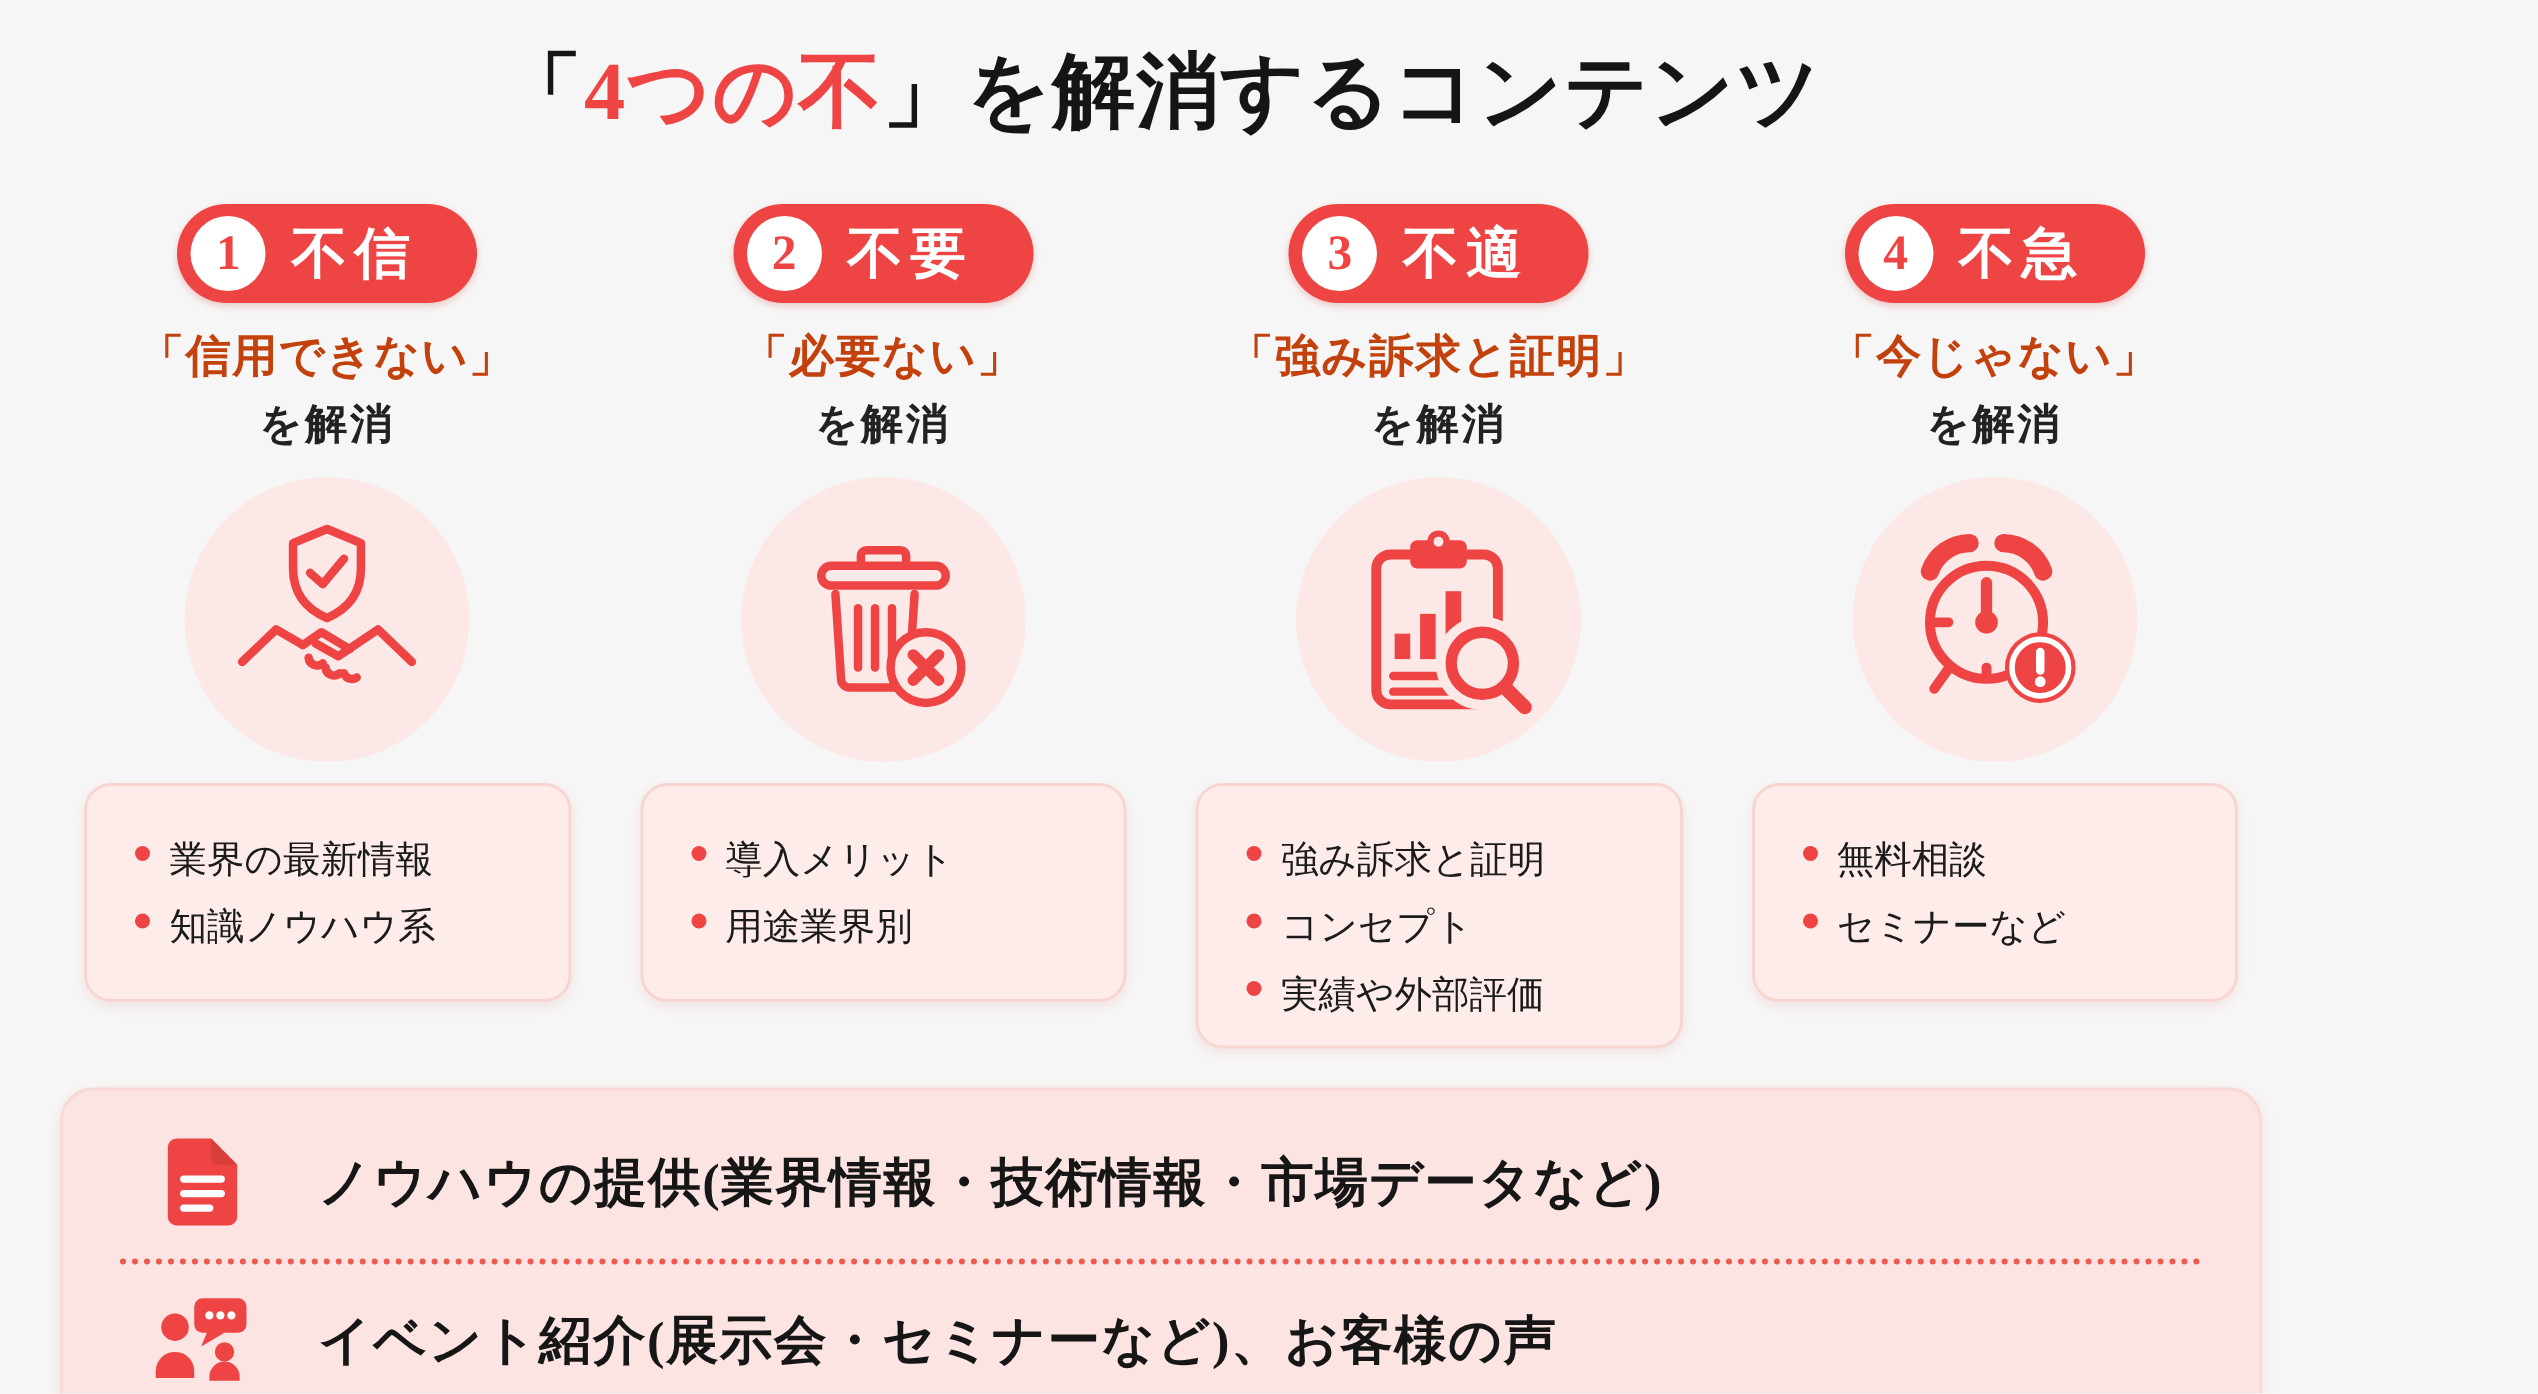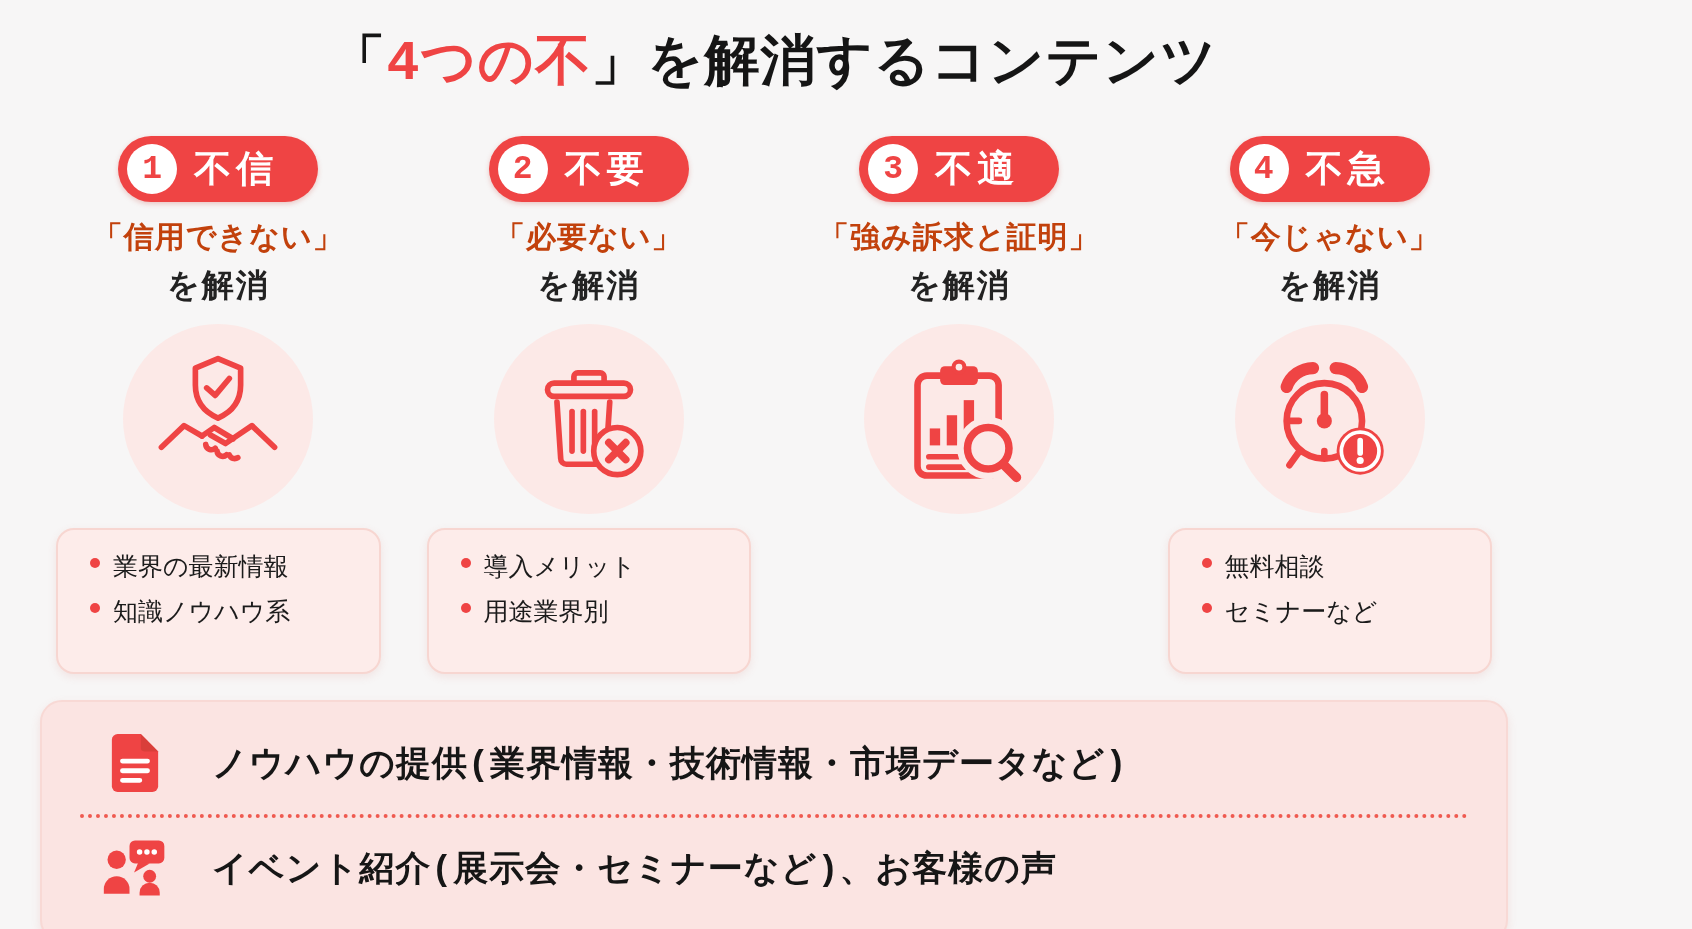--- a/index.html
+++ b/index.html
@@ -1,20 +1,20 @@
 <!DOCTYPE html>
 <html><head>
 <meta charset="utf-8">
 <style>
   * { margin:0; padding:0; box-sizing:border-box; }
   html,body { background:#f7f6f6; }
   .canvas {
     position:relative; width:1548px; height:929px; overflow:hidden;
     background:#f7f6f6;
-    font-family:Liberation Mono, monospace;
+    font-family:Liberation Serif, serif;
   }
   
   .title {
     padding-top:24px; text-align:center;
     font-size:55px; font-weight:800; color:#151515; letter-spacing:1px;
   }
   .title .hl { color:#ef4444; }
   
   .cols {
     display:grid; grid-template-columns:repeat(4,1fr); gap:46px;
@@ -26,29 +26,29 @@
     background:#ef4444; border-radius:999px; padding:8px 40px 8px 9px;
     box-shadow:0 2px 5px rgba(200,60,50,.25);
   }
   .pill .num {
     width:50px; height:50px; border-radius:50%; background:#ffffff;
     color:#ef4444; font-weight:800; font-size:33px;
     display:flex; align-items:center; justify-content:center;
   }
   .pill .lbl { color:#ffffff; font-size:37px; font-weight:800; letter-spacing:5px; }
   .quote  { margin-top:15px; color:#c2410c; font-size:30px; font-weight:700; letter-spacing:1px; }
-  .resolve{ margin-top:6px;  color:#222222; font-size:32px; font-weight:600; letter-spacing:2px; }
+  .resolve{ margin-top:6px;  color:#222222; font-size:28px; font-weight:600; letter-spacing:2px; }
   .icon-circle {
     width:190px; height:190px; border-radius:50%; background:#fce9e7;
     margin:16px auto 14px; display:flex; align-items:center; justify-content:center;
   }
   .icon-circle svg { display:block; }
   .list-box {
     background:#fdecea; border:2px solid #f7d6d1; border-radius:18px;
-    min-height:146px; padding:20px 10px 18px 28px; text-align:left;
+    min-height:146px; padding:32px 10px 18px 28px; text-align:left;
     box-shadow:0 3px 8px rgba(216,120,110,.14);
   }
   .list-box ul { list-style:none; display:flex; flex-direction:column; gap:12px; }
   .list-box li { position:relative; padding-left:27px; font-size:25px; color:#1b1b1b; font-weight:500; }
   .list-box li::before {
     content:""; position:absolute; left:4px; top:8px;
     width:10px; height:10px; border-radius:50%; background:#ef4444;
   }
   
   .band {
@@ -142,20 +142,27 @@
           <circle cx="70" cy="15" r="3.5" fill="#fce9e7" stroke="none"></circle>
           <rect x="39" y="80" width="11" height="18" fill="#ef4444" stroke="none"></rect>
           <rect x="57" y="66" width="11" height="32" fill="#ef4444" stroke="none"></rect>
           <rect x="75" y="50" width="11" height="48" fill="#ef4444" stroke="none"></rect>
           <path d="M38 110 H86" stroke-width="6"></path>
           <path d="M38 121 H78" stroke-width="6"></path>
           <circle cx="101" cy="101" r="25" stroke="#fce9e7" stroke-width="16"></circle>
           <circle cx="101" cy="101" r="22" fill="#fce9e7" stroke-width="8"></circle>
           <path d="M117 118 L131 132" stroke-width="10"></path>
         </svg>
+      </div>
+      <div class="list-box">
+        <ul>
+          <li>強み訴求と証明</li>
+          <li>コンセプト</li>
+          <li>実績や外部評価</li>
+        </ul>
       </div>
     </div>
 
     <div class="col">
       <div class="pill">
         <span class="num">4</span>
         <span class="lbl">不急</span>
       </div>
       <div class="quote">「今じゃない」</div>
       <div class="resolve">を解消</div>

